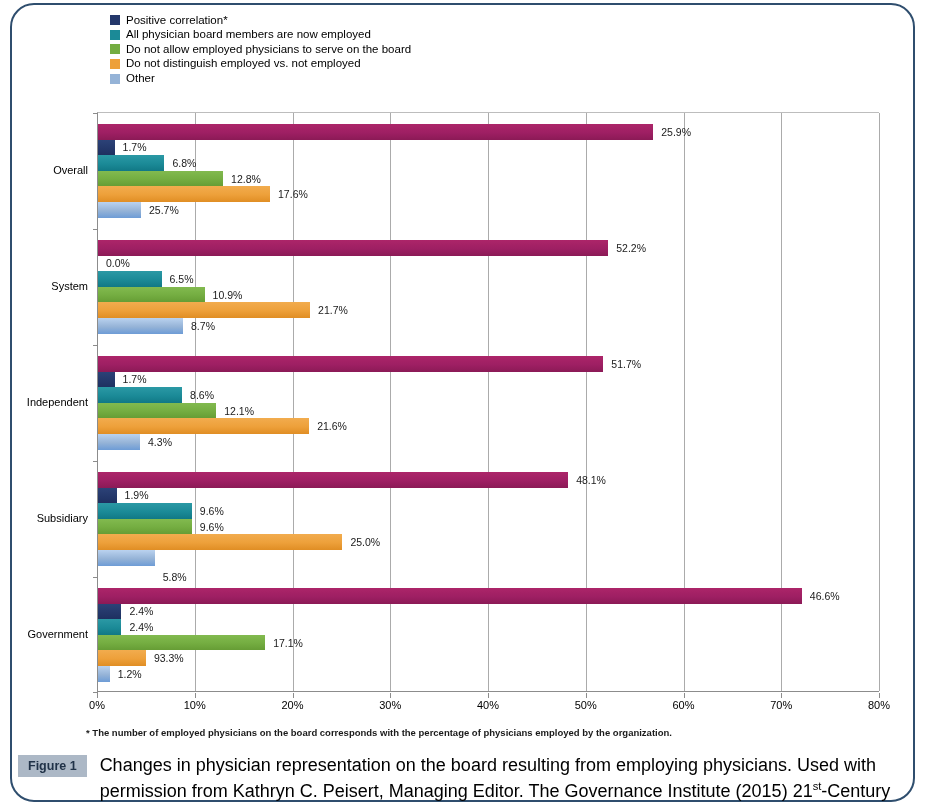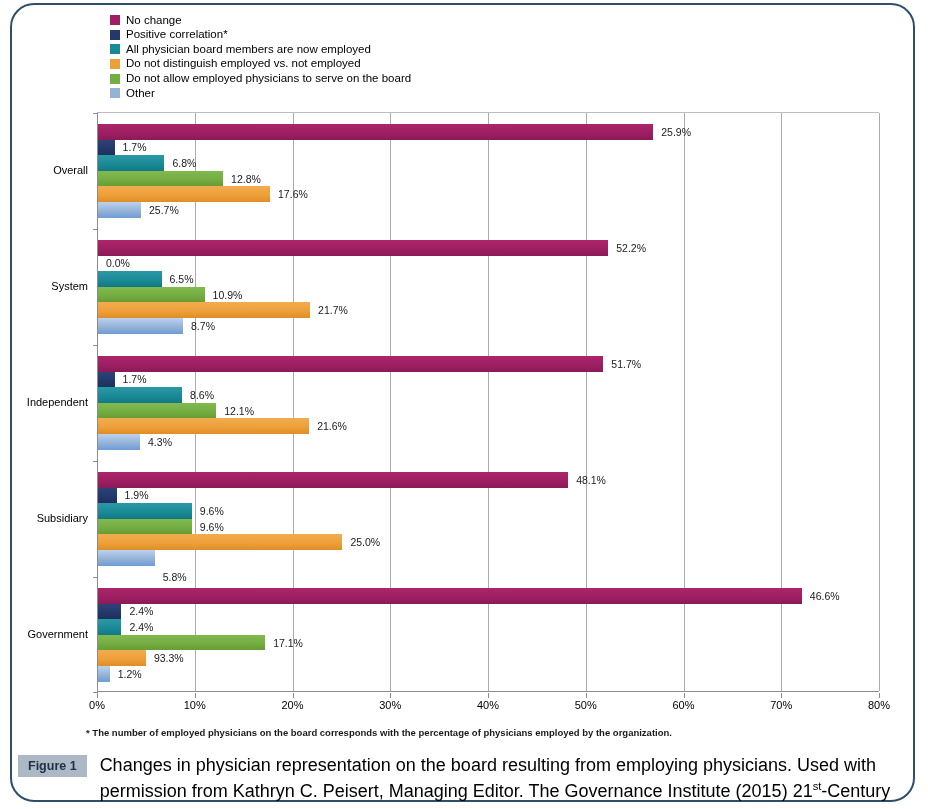--- a/index.html
+++ b/index.html
@@ -39,38 +39,34 @@
   .caption-text { font-size: 18px; line-height: 1.45; color: #000; margin-left: 13px; width: 800px; }
   .caption-text sup { font-size: 0.62em; }
 </style>
 </head>
 <body>
 
 <div class="frame"></div>
 
 <div class="legend" id="legend">
     <div class="legend-item">
-      <div class="legend-swatch" style="background: rgb(158, 31, 99);"></div>
-      <div class="legend-label">No change</div>
-    </div>
-    <div class="legend-item">
       <div class="legend-swatch" style="background: rgb(36, 56, 107);"></div>
       <div class="legend-label">Positive correlation*</div>
     </div>
     <div class="legend-item">
       <div class="legend-swatch" style="background: rgb(27, 138, 151);"></div>
       <div class="legend-label">All physician board members are now employed</div>
     </div>
     <div class="legend-item">
+      <div class="legend-swatch" style="background: rgb(116, 173, 65);"></div>
+      <div class="legend-label">Do not allow employed physicians to serve on the board</div>
+    </div>
+    <div class="legend-item">
       <div class="legend-swatch" style="background: rgb(237, 160, 58);"></div>
       <div class="legend-label">Do not distinguish employed vs. not employed</div>
-    </div>
-    <div class="legend-item">
-      <div class="legend-swatch" style="background: rgb(116, 173, 65);"></div>
-      <div class="legend-label">Do not allow employed physicians to serve on the board</div>
     </div>
     <div class="legend-item">
       <div class="legend-swatch" style="background: rgb(149, 179, 215);"></div>
       <div class="legend-label">Other</div>
     </div>
   </div>
 
 <div class="plot" id="plot">
     <div class="gridline" style="left: 96.75px;"></div>
     <div class="gridline" style="left: 194.5px;"></div>

